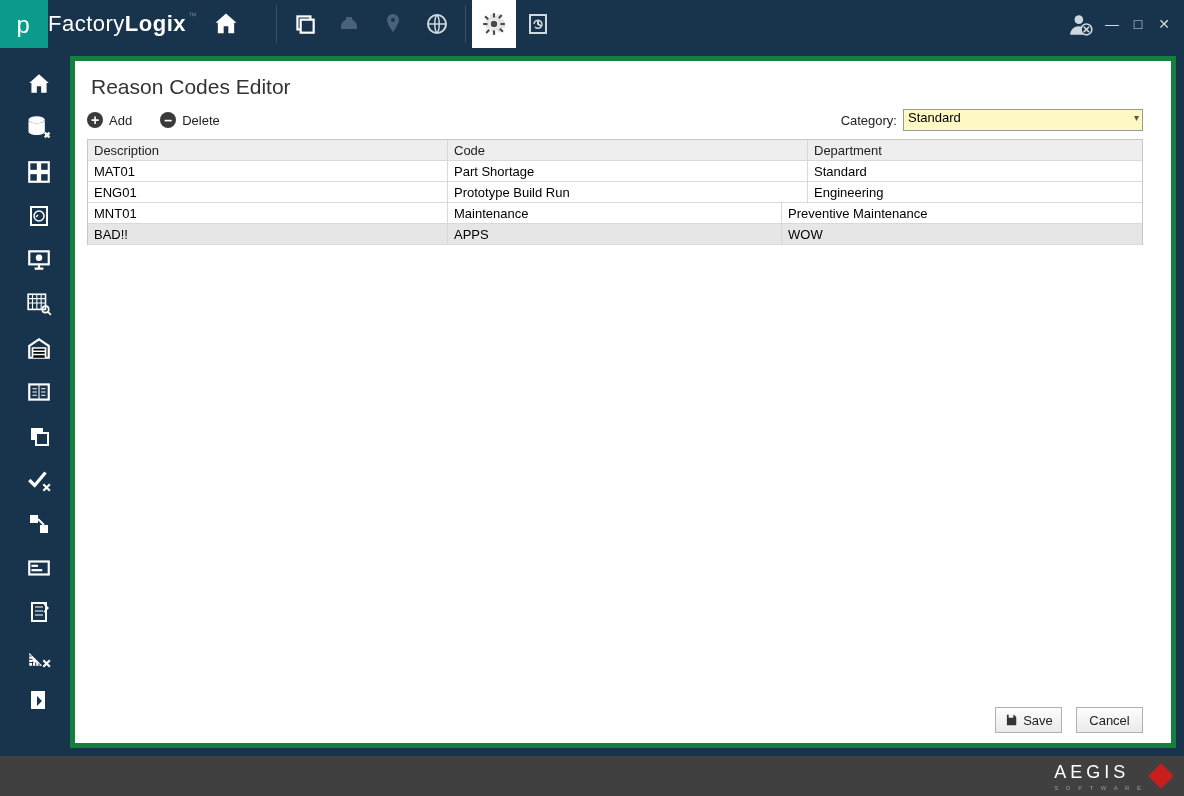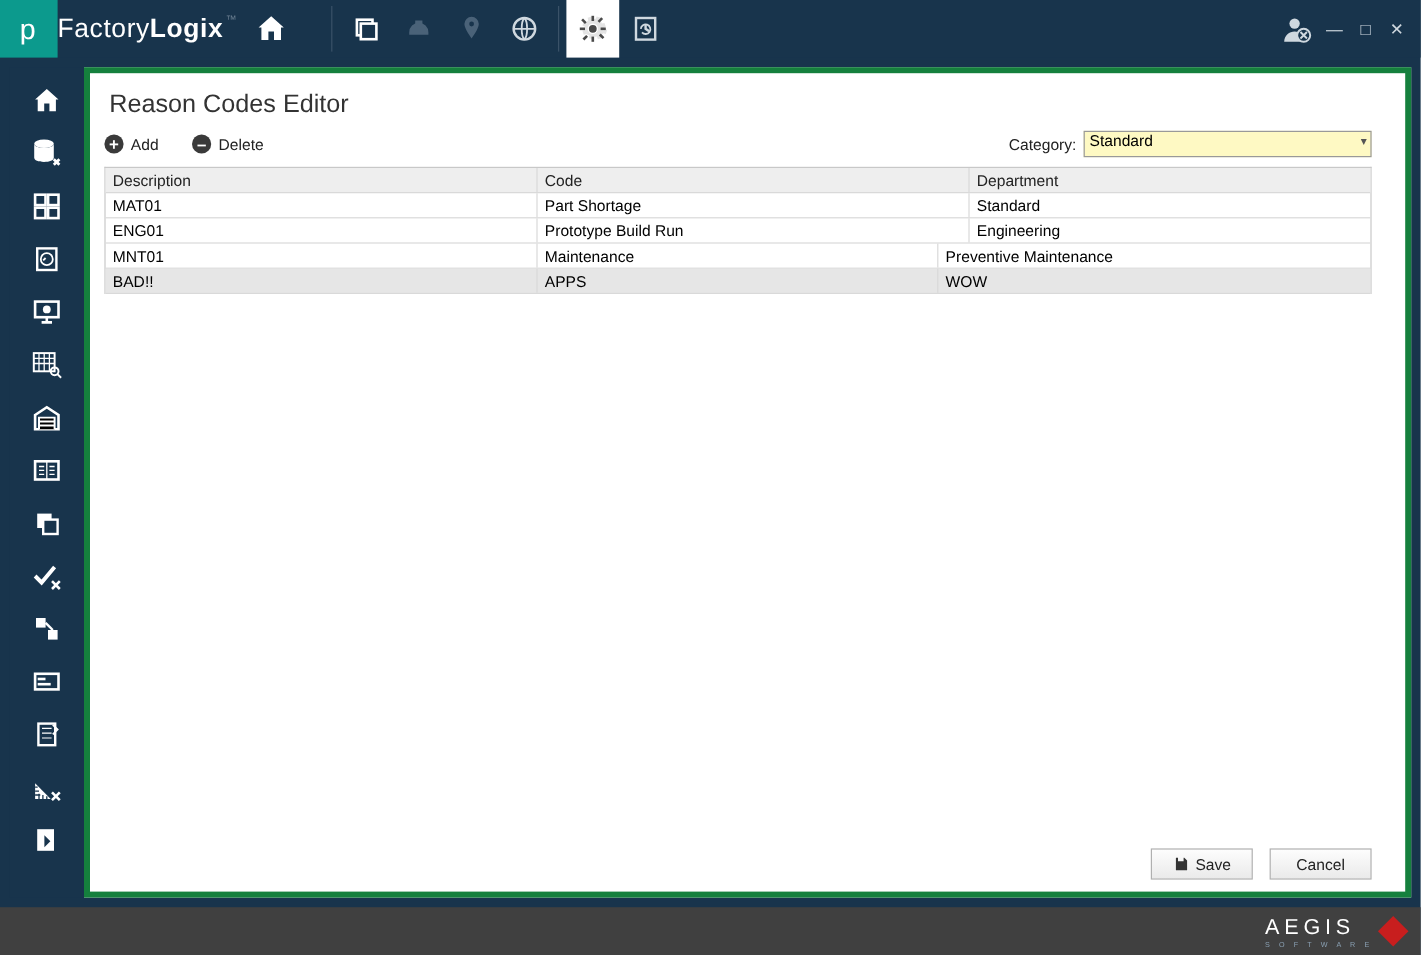--- a/index.html
+++ b/index.html
@@ -49,21 +49,21 @@
 .table .row { display:flex; height:21px; align-items:center; border-bottom:1px solid #d9d9d9; }
 .table .hdr { background:#eeeeee; font-weight:400; color:#222; }
 .table .cell { padding: 0 6px; border-right:1px solid #d9d9d9; height:100%; display:flex; align-items:center; overflow:hidden;}
 .table .cell:last-child { border-right:none; }
 .table .c1 { width: 360px; }
 .table .c2 { width: 360px; }
 .table .c3 { flex:1; }
 .table .row.selected { background:#e6e6e6; }
 
 .panel-footer { margin-top:auto; display:flex; justify-content:flex-end; gap:14px; padding-top:10px;}
-.btn { width:85px; height:26px; border:1px solid #b0b0b0; background:linear-gradient(#fdfdfd,#eaeaea); font-size:13px; color:#222; display:flex; align-items:center; justify-content:center; gap:5px; cursor:pointer;}
+.btn { width:67px; height:26px; border:1px solid #b0b0b0; background:linear-gradient(#fdfdfd,#eaeaea); font-size:13px; color:#222; display:flex; align-items:center; justify-content:center; gap:5px; cursor:pointer;}
 .btn svg { width:14px; height:14px; }
 
 
 .footer { height:40px; background:#404040; display:flex; align-items:center; justify-content:flex-end; padding:0 14px; }
 .footer-logo { color:#fff; display:flex; align-items:center; gap:6px; font-size:18px; letter-spacing:4px; }
 .footer-sub { font-size:6px; letter-spacing:3px; color:#8aa0b3; margin-top:2px;}
 .diamond { width:18px; height:18px; transform:rotate(45deg); background:#c81e1e; }
 
 svg { display:block; }
 </style>

